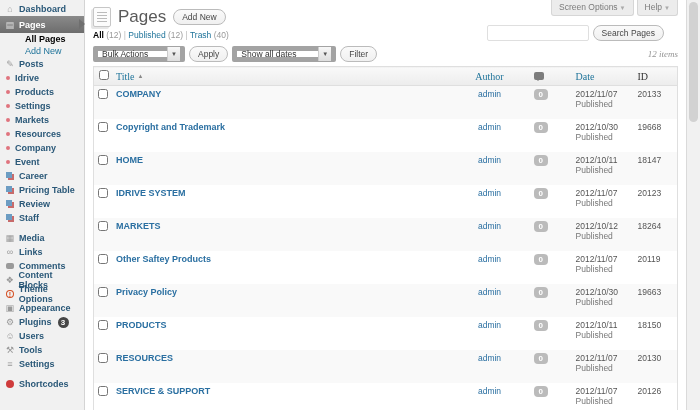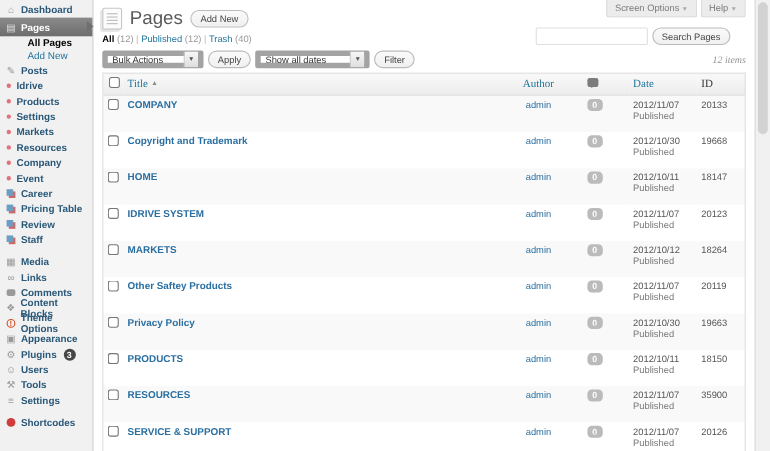--- a/index.html
+++ b/index.html
@@ -366,21 +366,21 @@
 
   <tr>
     <td class="col-cb"><input type="checkbox" style=""></td>
     <td class="col-title"><span class="row-title">RESOURCES</span></td>
     <td class="col-author"><span class="author-link">admin</span></td>
     <td class="col-comments"><span class="bubble">0</span></td>
     <td class="col-date">
       <div class="date-line">2012/11/07</div>
       <div class="status-line">Published</div>
     </td>
-    <td class="col-id">35900</td>
+    <td class="col-id">20130</td>
   </tr>
 
   <tr>
     <td class="col-cb"><input type="checkbox" style=""></td>
     <td class="col-title"><span class="row-title">SERVICE &amp; SUPPORT</span></td>
     <td class="col-author"><span class="author-link">admin</span></td>
     <td class="col-comments"><span class="bubble">0</span></td>
     <td class="col-date">
       <div class="date-line">2012/11/07</div>
       <div class="status-line">Published</div>

